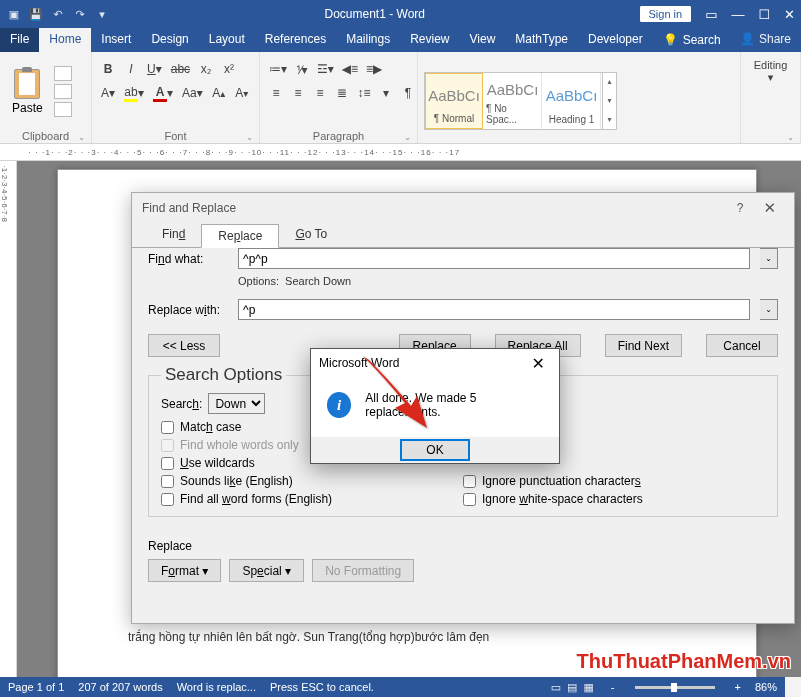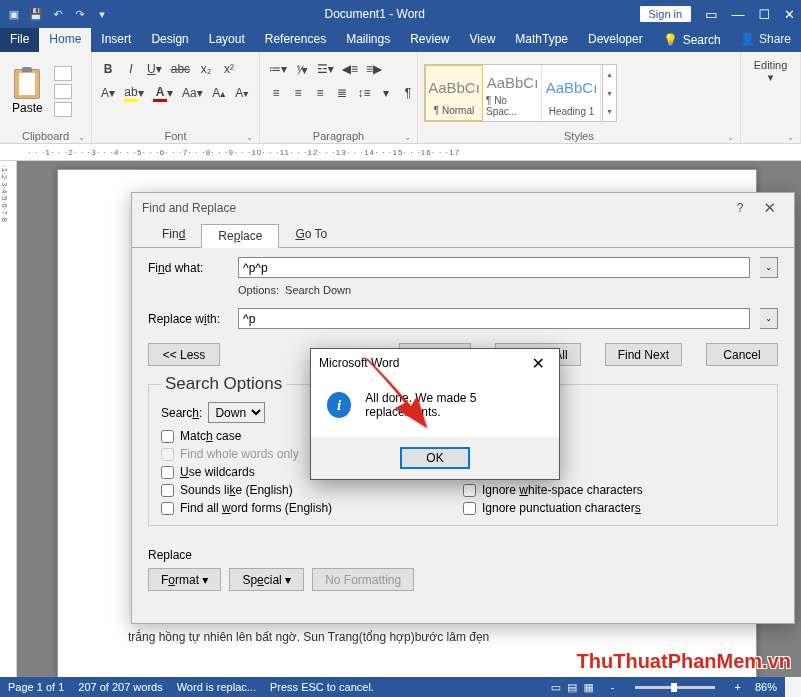--- a/index.html
+++ b/index.html
@@ -65,21 +65,21 @@
 
 .dlg-fr { position: absolute; left: 131px; top: 192px; width: 664px; height: 432px; background: #f0f0f0; border: 1px solid #aaa; box-shadow: 0 4px 18px rgba(0,0,0,.3); font-size: 12px; }
 .dlg-fr .titlebar-d { height: 30px; display: flex; align-items: center; padding: 0 10px; color: #555; font-size: 12px; }
 .dlg-fr .titlebar-d .sp { flex: 1; }
 .dlg-fr .titlebar-d .help { margin-right: 12px; font-size: 12px; color: #555; }
 .dlg-fr .titlebar-d .x { font-size: 15px; color: #555; padding: 0 8px; }
 .dlg-fr .tabs { display: flex; padding: 0 14px; height: 24px; }
 .dlg-fr .tabs .t { padding: 4px 16px; color: #333; text-decoration: underline; text-decoration-color: transparent; }
 .dlg-fr .tabs .t.on { background: #fff; border: 1px solid #aaa; border-bottom: 1px solid #fff; position: relative; top: 1px; }
 .dlg-fr .tabs .t .ul { text-decoration: underline; }
-.dlg-fr .body { border-top: 1px solid #aaa; padding: 9px 16px; background: #f0f0f0; }
+.dlg-fr .body { border-top: 1px solid #aaa; padding: 0 16px; background: #f0f0f0; }
 .dlg-fr .row { display: flex; align-items: center; margin-bottom: 6px; gap: 10px; }
 .dlg-fr .row label { width: 80px; }
 .dlg-fr .row input[type=text] { flex: 1; height: 21px; border: 1px solid #888; padding: 0 4px; font-size: 12px; }
 .dlg-fr .row .dd { width: 18px; height: 21px; border: 1px solid #888; border-left: 0; background: #e8e8e8; display: flex; align-items: center; justify-content: center; font-size: 8px; }
 .dlg-fr .opts { margin-left: 90px; color: #333; font-size: 11px; margin-bottom: 12px; }
 .dlg-fr .btn-row { display: flex; gap: 24px; margin: 14px 0 8px; }
 .dlg-fr .btn-row .sp { flex: 1; }
 .dlg-fr button.b { height: 23px; padding: 0 12px; background: #e1e1e1; border: 1px solid #adadad; font-size: 12px; cursor: pointer; min-width: 72px; }
 .dlg-fr button.b:disabled { color: #999; }
 .dlg-fr fieldset { border: 1px solid #ccc; padding: 8px 12px 10px; margin-top: 4px; }
@@ -94,21 +94,21 @@
 .dlg-fr .replace-section { margin-top: 22px; }
 .dlg-fr .replace-section .lbl { font-size: 12px; margin-bottom: 6px; }
 
 
 .msgbox { position: absolute; left: 310px; top: 348px; width: 250px; background: #fff; border: 1px solid #555; box-shadow: 0 6px 22px rgba(0,0,0,.4); z-index: 30; }
 .msgbox .tb { background: #fff; height: 28px; display: flex; align-items: center; padding: 0 8px; font-size: 12px; }
 .msgbox .tb .sp { flex: 1; }
 .msgbox .tb .x { font-size: 16px; padding: 0 6px; }
 .msgbox .content { display: flex; align-items: center; gap: 14px; padding: 14px 16px 18px; font-size: 12px; }
 .msgbox .info-icn { width: 26px; height: 26px; border-radius: 50%; background: #1976d2; color: #fff; display: flex; align-items: center; justify-content: center; font-family: Georgia,serif; font-style: italic; font-weight: bold; font-size: 15px; }
-.msgbox .btns { background: #f0f0f0; padding: 10px; display: flex; justify-content: center; }
+.msgbox .btns { background: #f0f0f0; padding: 2px; display: flex; justify-content: center; }
 .msgbox .btns button { width: 70px; height: 22px; border: 2px solid #0078d7; background: #e1e1e1; font-size: 12px; cursor: pointer; }
 
 
 .arrow { position: absolute; left: 355px; top: 348px; width: 90px; height: 90px; z-index: 40; pointer-events: none; }
 
 .watermark { position: absolute; right: 10px; bottom: 24px; z-index: 50; font-family: Arial,sans-serif; font-weight: bold; font-size: 20px; color: #d8291e; text-shadow: 1px 1px 0 #fff, -1px -1px 0 #fff, 1px -1px 0 #fff, -1px 1px 0 #fff; }
 
 .ul { text-decoration: underline; }
 </style>
 </head>
@@ -236,21 +236,20 @@
             <div class="preview" style="color:#5b9bd5">AaBbCı</div>
             <div class="name">Heading 1</div>
           </div>
         <div class="gallery-more">
             <span>▴</span>
             <span>▾</span>
             <span>▾</span>
           </div>
       </div>
     </div>
-    <div class="label">Styles</div>
   </div>
 
   <div class="group" style="width:60px">
     <div class="editing-btn">
       <span>Editing</span>
         <span>▾</span>
     </div>
     <div class="label"></div>
   </div>
 </div>
@@ -333,25 +332,25 @@
               <input type="checkbox" style="">
               <span>Match prefi<span class="ul">x</span></span>
             </label>
           <label class="chk">
               <input type="checkbox" style="">
               <span>Match suffi<span class="ul">x</span></span>
             </label>
           <div style="height:14px"></div>
           <label class="chk">
               <input type="checkbox" style="">
+              <span>Ignore punctuation character<span class="ul">s</span></span>
+            </label>
+          <label class="chk">
+              <input type="checkbox" style="">
               <span>Ignore <span class="ul">w</span>hite-space characters</span>
-            </label>
-          <label class="chk">
-              <input type="checkbox" style="">
-              <span>Ignore punctuation character<span class="ul">s</span></span>
             </label>
         </div>
       </div>
     </fieldset>
 
     <div class="replace-section">
       <div class="lbl">Replace</div>
       <div style="display:flex;gap:8px">
         <button class="b">F<span class="ul">o</span>rmat ▾</button>
         <button class="b">Sp<span class="ul">e</span>cial ▾</button>

